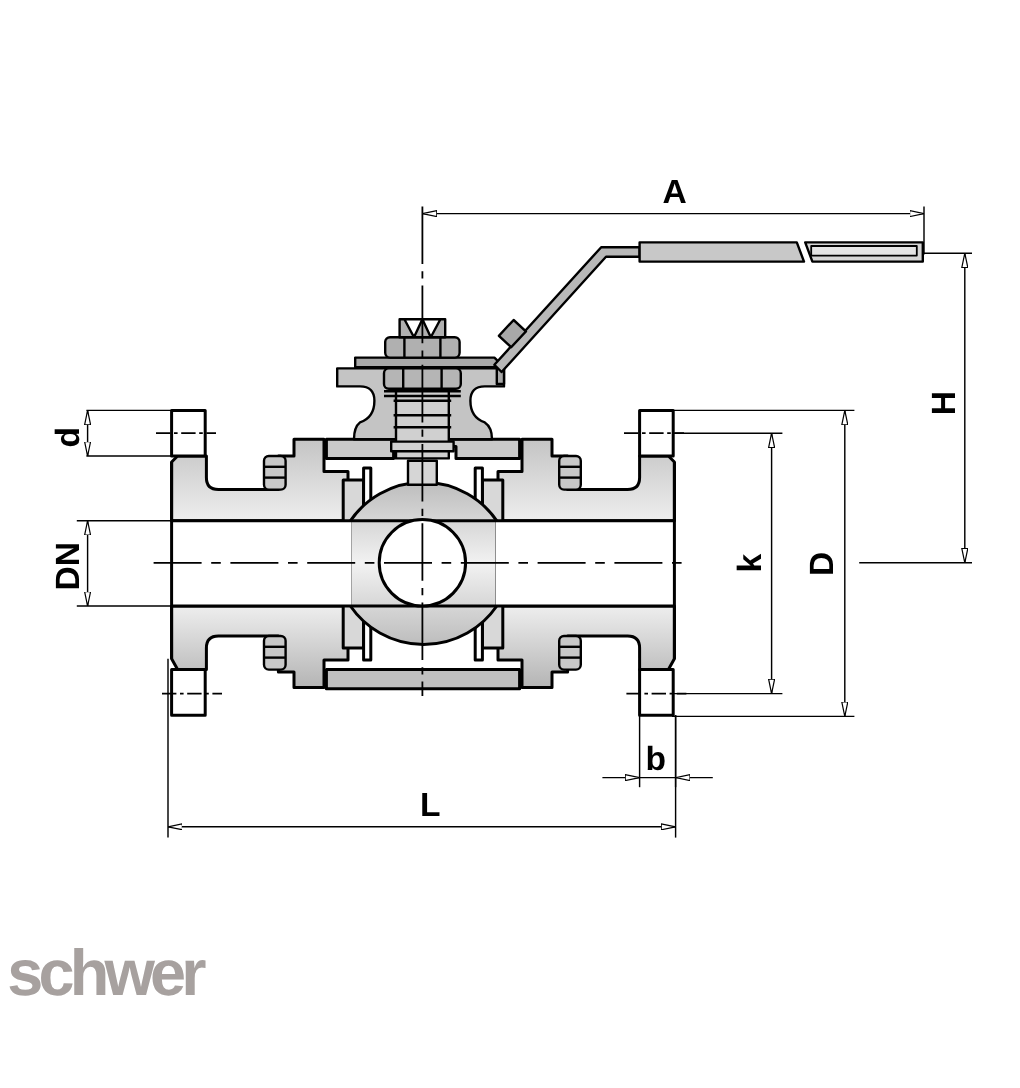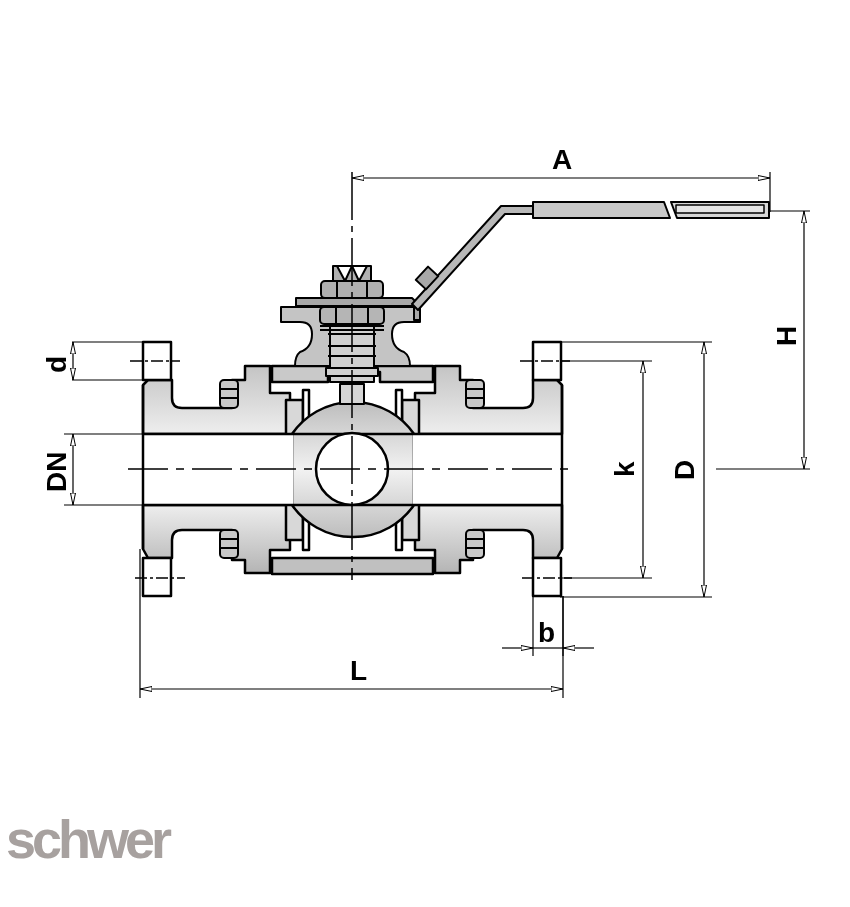--- a/index.html
+++ b/index.html
@@ -1,19 +1,19 @@
 <!DOCTYPE html>
 <html><head>
 <meta charset="utf-8">
 <style>
   html, body { margin: 0; padding: 0; background: #ffffff; }
   body { width: 850px; height: 907px; position: relative; overflow: hidden; font-family: "Liberation Sans", sans-serif; }
   #drawing { position: absolute; left: 0; top: 0; }
   .dim-label { font-family: "Liberation Sans", sans-serif; font-weight: bold; font-size: 28px; fill: #000; }
-  .logo { position: absolute; left: 6px; top: 812px; color: #a7a19f; }
+  .logo { position: absolute; left: 6px; top: 784px; color: #a7a19f; }
   .logo .brand { font-family: "Liberation Sans", sans-serif; font-weight: bold; font-size: 54px; letter-spacing: -4px; line-height: 54px; display: block; }
   .logo .sub { font-family: "DejaVu Serif", serif; font-weight: bold; font-size: 28px; line-height: 30px; display: block; margin-left: 32px; margin-top: -2px; }
 </style>
 </head>
 <body>
 
 <svg id="drawing" width="850" height="907" viewBox="0 0 850 907" xmlns="http://www.w3.org/2000/svg">
   <defs>
     <linearGradient id="bodyGrad" x1="0" y1="0" x2="0" y2="1">
       <stop offset="0" stop-color="#bdbdbd"></stop>

